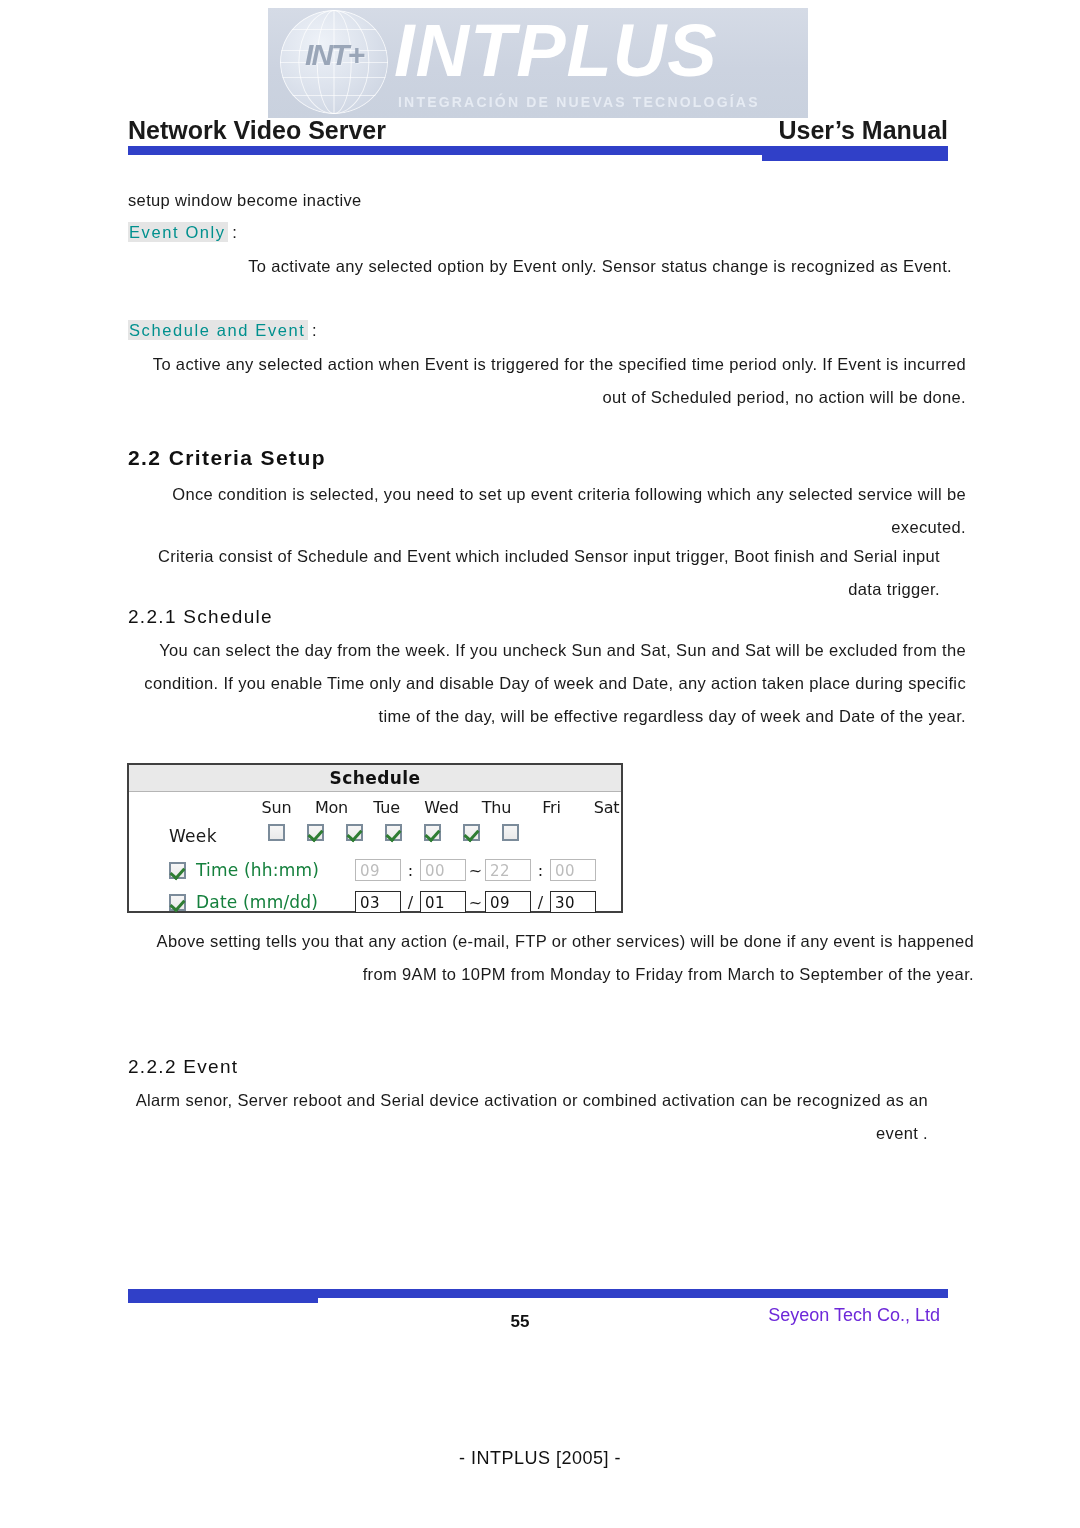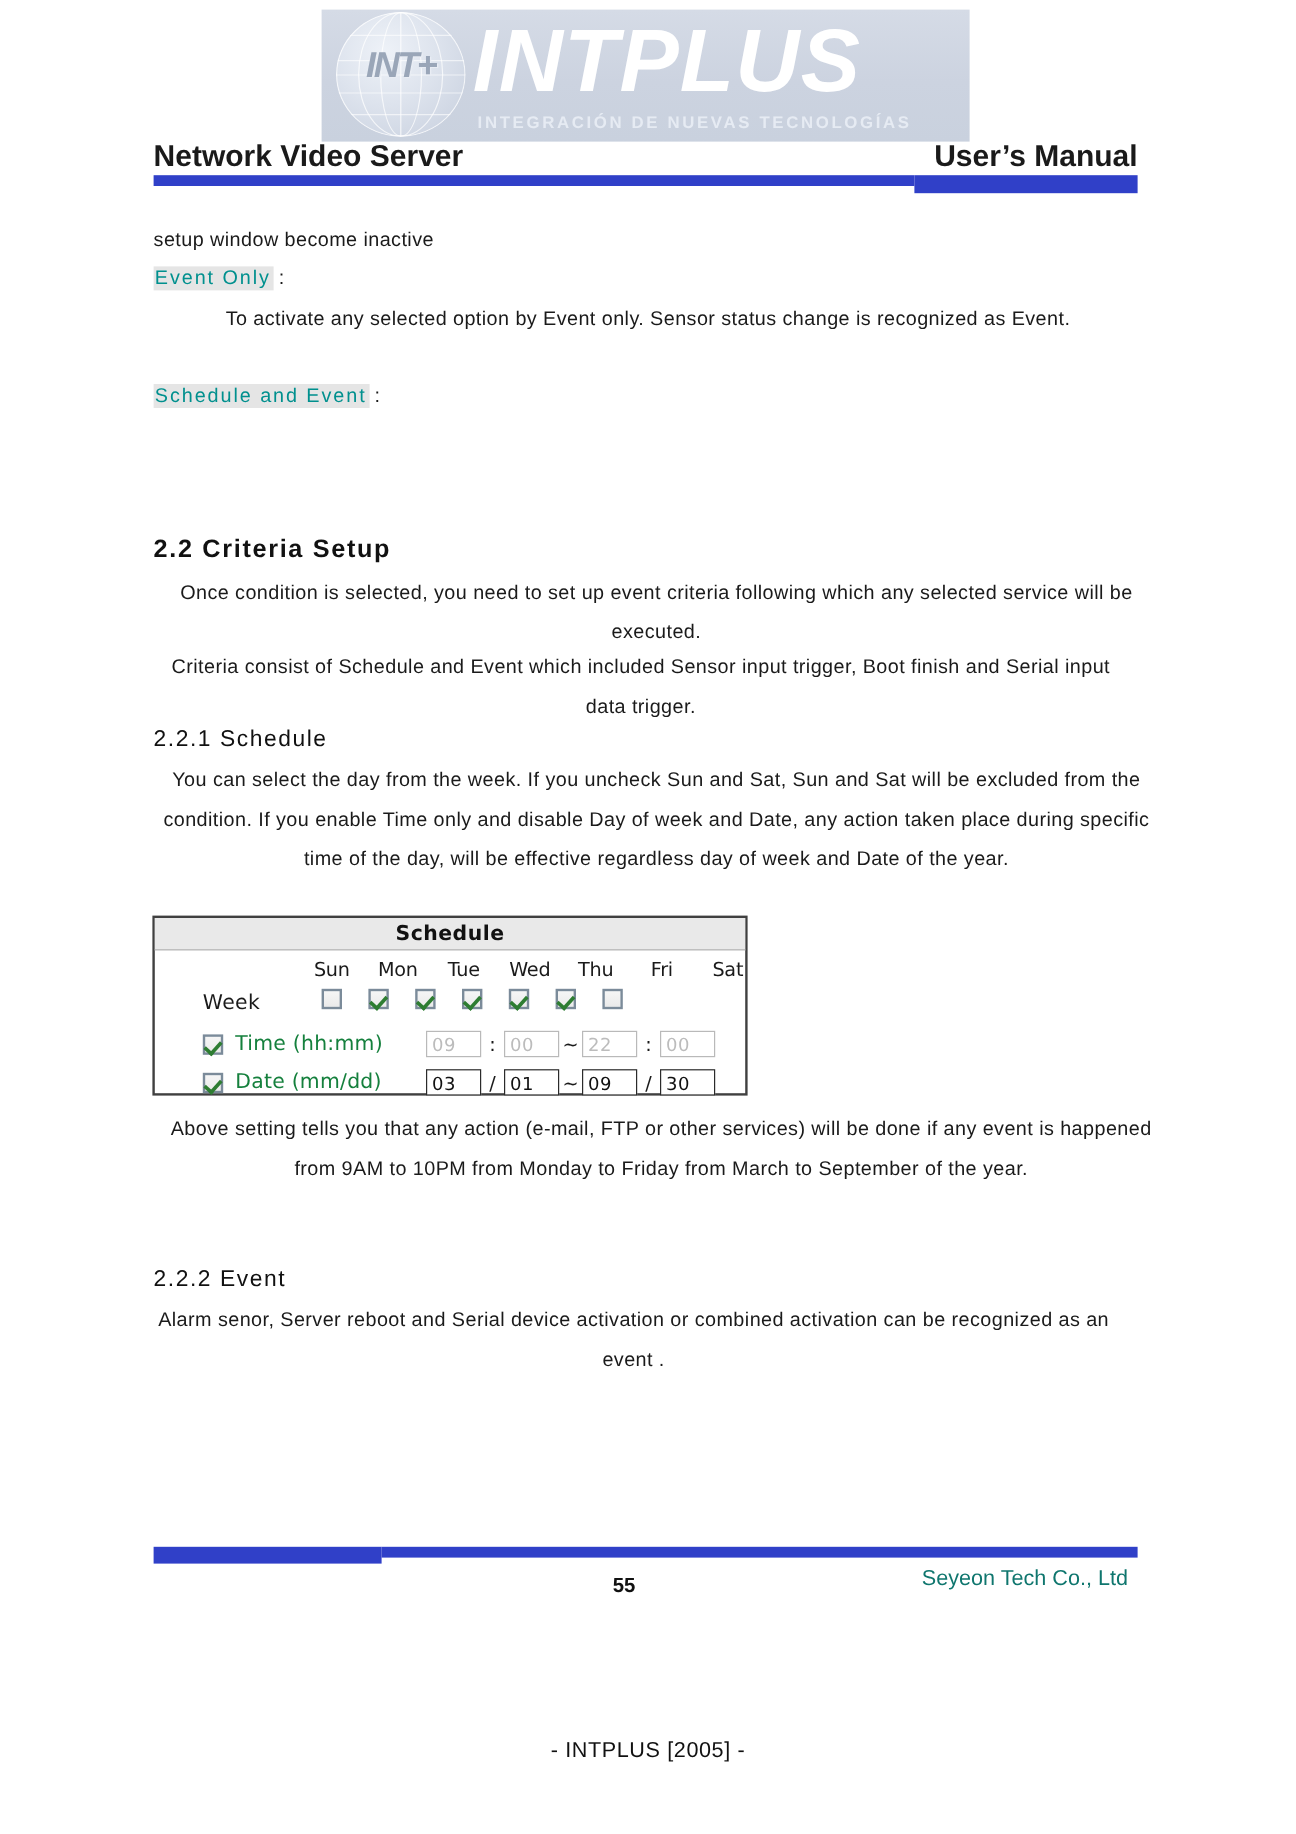--- a/index.html
+++ b/index.html
@@ -146,21 +146,21 @@
   
   .txt {
     position: absolute;
     left: 128px;
     width: 824px;
     font-size: 16.5px;
     line-height: 33px;
     color: #1a1a1a;
     letter-spacing: .35px;
   }
-  .txt.just { text-align: center; }
+  .txt.just { text-align: right; }
 
   .hl {
     background: #e5e5e5;
     color: #00908e;
     letter-spacing: 1.6px;
     padding: 1px 2px 1px 1px;
   }
   .hl-colon { color: #1a1a1a; letter-spacing: 0; }
 
   h2.sec {
@@ -335,21 +335,21 @@
     text-align: center;
     font-size: 17px;
     font-weight: bold;
     color: #111;
   }
   .company {
     position: absolute;
     right: 140px;
     top: 1305px;
     font-size: 18px;
-    color: #0f766e;
+    color: #6d28d9;
     white-space: nowrap;
   }
   .credit {
     position: absolute;
     left: 0;
     top: 1448px;
     width: 1080px;
     text-align: center;
     font-size: 18px;
     color: #111;
@@ -388,20 +388,21 @@
   <div class="txt" style="top:216px;">
     <span class="hl">Event Only</span><span class="hl-colon"> :</span>
   </div>
 
   <div class="txt just" style="top:250px;">To activate any selected option by Event only. Sensor status change is recognized as Event.</div>
 
   <div class="txt" style="top:314px;">
     <span class="hl">Schedule and Event</span><span class="hl-colon"> :</span>
   </div>
 
+  <div class="txt just" style="top:348px; width:838px;">To active any selected action when Event is triggered for the specified time period only. If Event is incurred out of Scheduled period, no action will be done.</div>
 
   <h2 class="sec" style="top:446px;">2.2 Criteria Setup</h2>
 
   <div class="txt just" style="top:540px; width:812px;">Criteria consist of Schedule and  Event which included Sensor input trigger, Boot finish and Serial input data trigger.</div>
 
   <div class="txt just" style="top:478px; width:838px;">Once condition is selected, you need to set up event criteria following which any selected service will be executed.</div>
 
   <h3 class="sub" style="top:606px;">2.2.1 Schedule</h3>
 
   <div class="txt just" style="top:634px; width:838px;">You can select the day from the week. If you uncheck Sun and Sat, Sun and Sat will be excluded from the condition. If you enable Time only and disable Day of week and Date, any action taken place during specific time of the day, will be effective regardless day of week and Date of the year.</div>

